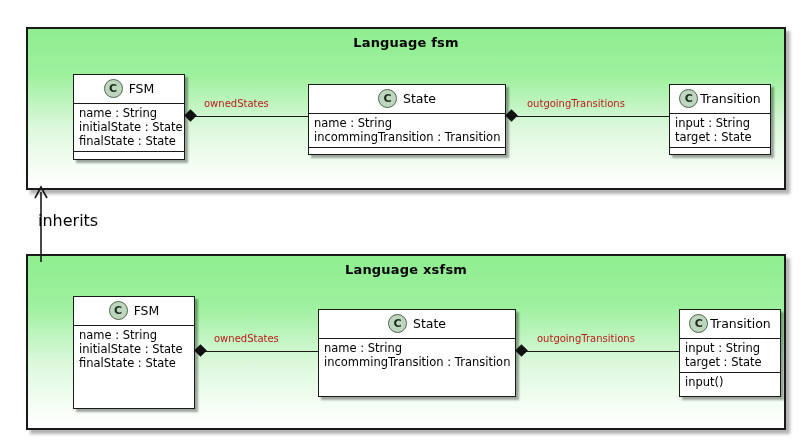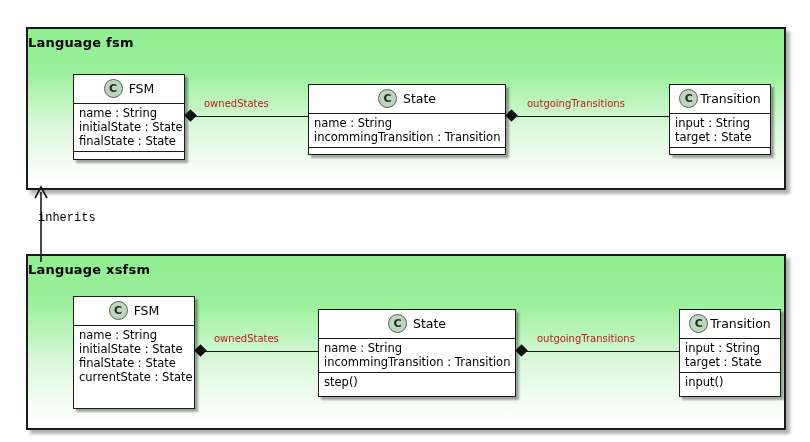--- a/index.html
+++ b/index.html
@@ -27,21 +27,21 @@
     position: absolute;
     box-sizing: border-box;
     border: 2px solid #1a1a1a;
     background: linear-gradient(to bottom, #90ee90 0%, #9cf09c 28%, #dcf8dc 62%, #f4fdf4 86%, #ffffff 100%);
     box-shadow: 4px 4px 3px rgba(0,0,0,0.30);
   }
   .package-title {
     position: absolute;
     left: 0;
     right: 0;
-    text-align: left;
+    text-align: center;
     font-size: 13px;
     font-weight: bold;
     color: #000000;
     letter-spacing: 0.2px;
   }
 
   
   .class-box {
     position: absolute;
     box-sizing: border-box;
@@ -122,25 +122,24 @@
     z-index: 4;
   }
 
   
   #inherit-arrow {
     position: absolute;
     z-index: 3;
   }
   .inherit-label {
     position: absolute;
-    font-size: 12px;
+    font-size: 16px;
     color: #000000;
     white-space: nowrap;
     z-index: 4;
-    font-family: Liberation Mono, monospace;
   }
 </style>
 </head>
 <body>
 
 <div id="canvas">
 
   <div class="package" style="left:26px; top:27px; width:760px; height:163px;">
     <div class="package-title" style="top:6px;">Language fsm</div>
   </div>
@@ -202,35 +201,31 @@
 
   <div class="class-box" style="left:73px; top:296px; width:122px; height:113px;">
     <div class="class-header">
       <span class="class-icon">C</span>
       <span class="class-name">FSM</span>
     </div>
     <div class="compartment">
       <div class="feature">name : String</div>
       <div class="feature">initialState : State</div>
       <div class="feature">finalState : State</div>
-      <div class="feature">currentState : State</div>
     </div>
   </div>
 
   <div class="class-box" style="left:318px; top:309px; width:198px; height:88px;">
     <div class="class-header">
       <span class="class-icon">C</span>
       <span class="class-name">State</span>
     </div>
     <div class="compartment">
       <div class="feature">name : String</div>
       <div class="feature">incommingTransition : Transition</div>
-    </div>
-    <div class="compartment">
-      <div class="feature">step()</div>
     </div>
   </div>
 
   <div class="class-box" style="left:679px; top:309px; width:102px; height:88px;">
     <div class="class-header" style="gap:2px;">
       <span class="class-icon">C</span>
       <span class="class-name">Transition</span>
     </div>
     <div class="compartment">
       <div class="feature">input : String</div>

